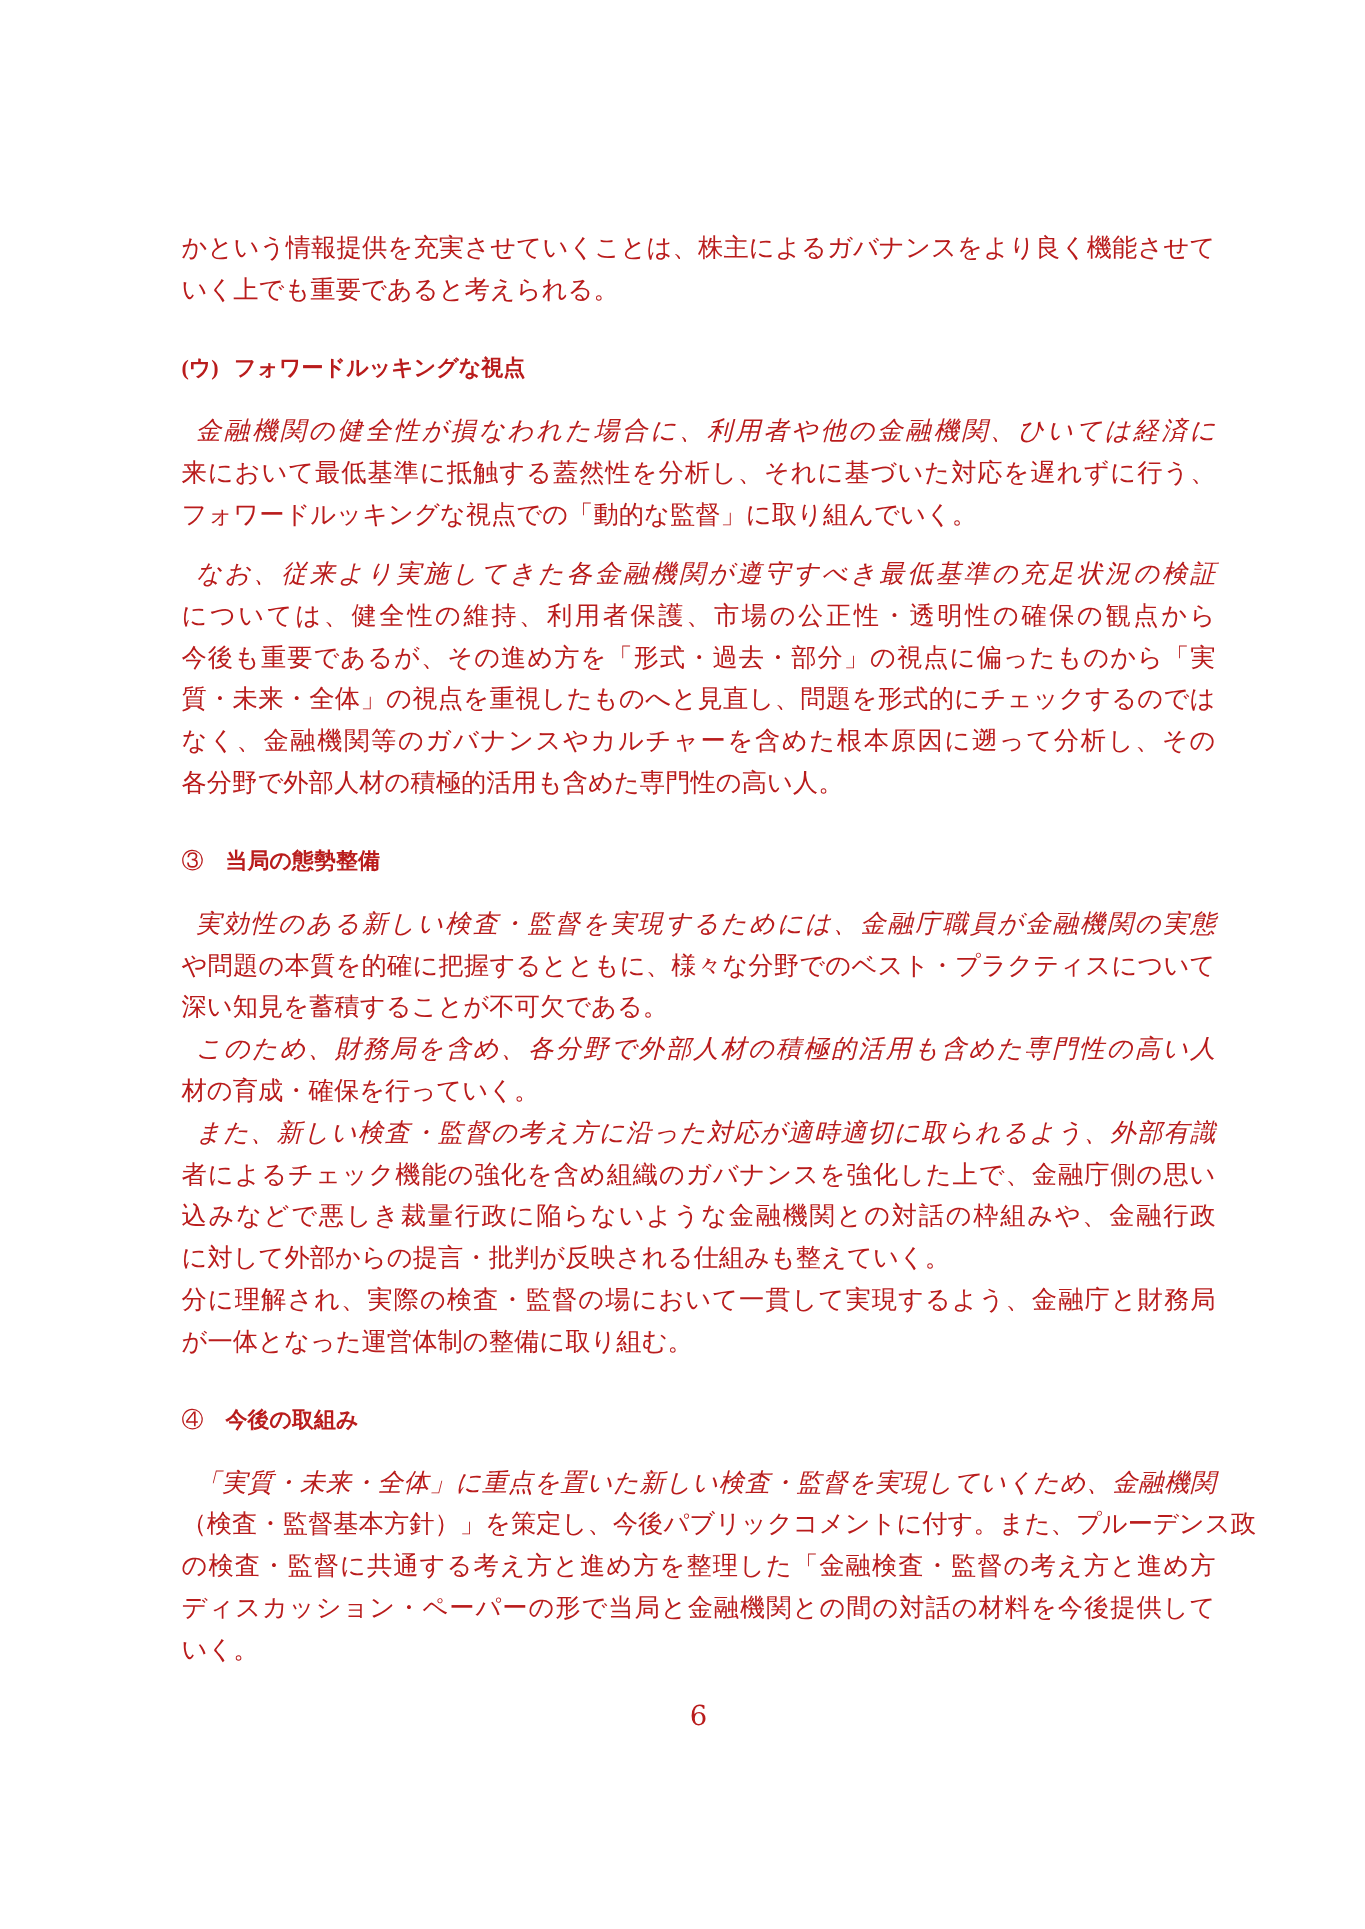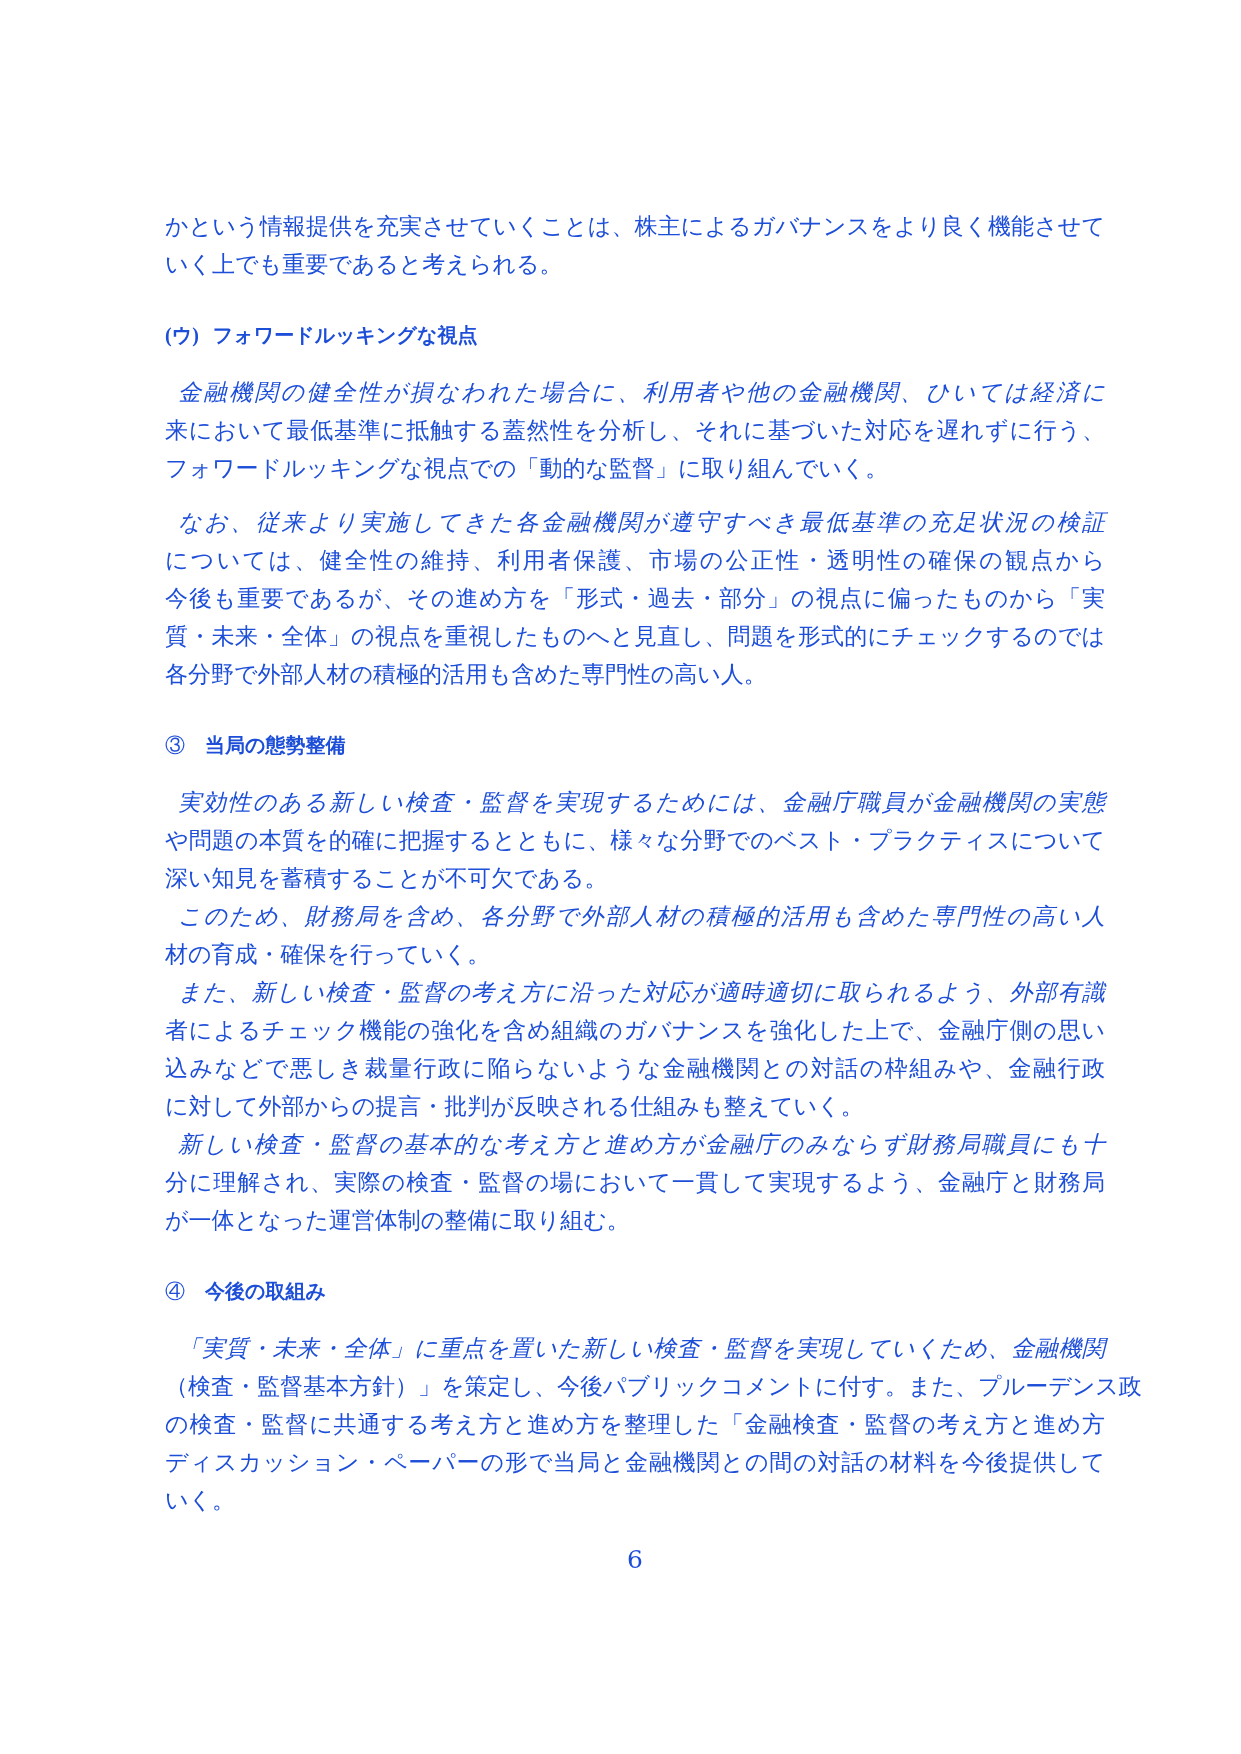--- a/index.html
+++ b/index.html
@@ -5,21 +5,21 @@
   html, body {
     margin: 0;
     padding: 0;
     background: #ffffff;
   }
   .page {
     position: relative;
     width: 1241px;
     height: 1754px;
     background: #ffffff;
-    color: #1d4ed8;
+    color: #b91c1c;
     font-family: "DejaVu Sans", sans-serif;
     overflow: hidden;
   }
   .content {
     position: absolute;
     top: 207px;
     left: 165px;
     width: 940px;
   }
   .para { margin: 0; }
@@ -80,38 +80,38 @@
       <div class="line indent">金融機関の健全性が損なわれた場合に、利用者や他の金融機関、ひいては経済に</div>
       <div class="line">来において最低基準に抵触する蓋然性を分析し、それに基づいた対応を遅れずに行う、</div>
       <div class="line end">フォワードルッキングな視点での「動的な監督」に取り組んでいく。</div>
     </div>
 
     <div class="para gap-before">
       <div class="line indent">なお、従来より実施してきた各金融機関が遵守すべき最低基準の充足状況の検証</div>
       <div class="line">については、健全性の維持、利用者保護、市場の公正性・透明性の確保の観点から</div>
       <div class="line">今後も重要であるが、その進め方を「形式・過去・部分」の視点に偏ったものから「実</div>
       <div class="line">質・未来・全体」の視点を重視したものへと見直し、問題を形式的にチェックするのでは</div>
+      <div class="line">なく、金融機関等のガバナンスやカルチャーを含めた根本原因に遡って分析し、その</div>
       <div class="line end">各分野で外部人材の積極的活用も含めた専門性の高い人。</div>
     </div>
 
     <div class="heading num">
       <span class="h-label">③</span><span class="h-title">当局の態勢整備</span>
     </div>
 
     <div class="para">
       <div class="line indent">実効性のある新しい検査・監督を実現するためには、金融庁職員が金融機関の実態</div>
       <div class="line">や問題の本質を的確に把握するとともに、様々な分野でのベスト・プラクティスについて</div>
       <div class="line end">深い知見を蓄積することが不可欠である。</div>
       <div class="line indent">このため、財務局を含め、各分野で外部人材の積極的活用も含めた専門性の高い人</div>
       <div class="line end">材の育成・確保を行っていく。</div>
       <div class="line indent">また、新しい検査・監督の考え方に沿った対応が適時適切に取られるよう、外部有識</div>
       <div class="line">者によるチェック機能の強化を含め組織のガバナンスを強化した上で、金融庁側の思い</div>
       <div class="line">込みなどで悪しき裁量行政に陥らないような金融機関との対話の枠組みや、金融行政</div>
       <div class="line end">に対して外部からの提言・批判が反映される仕組みも整えていく。</div>
-      <div class="line indent">新しい検査・監督の基本的な考え方と進め方が金融庁のみならず財務局職員にも十</div>
       <div class="line">分に理解され、実際の検査・監督の場において一貫して実現するよう、金融庁と財務局</div>
       <div class="line end">が一体となった運営体制の整備に取り組む。</div>
     </div>
 
     <div class="heading num">
       <span class="h-label">④</span><span class="h-title">今後の取組み</span>
     </div>
 
     <div class="para">
       <div class="line indent">「実質・未来・全体」に重点を置いた新しい検査・監督を実現していくため、金融機関</div>

